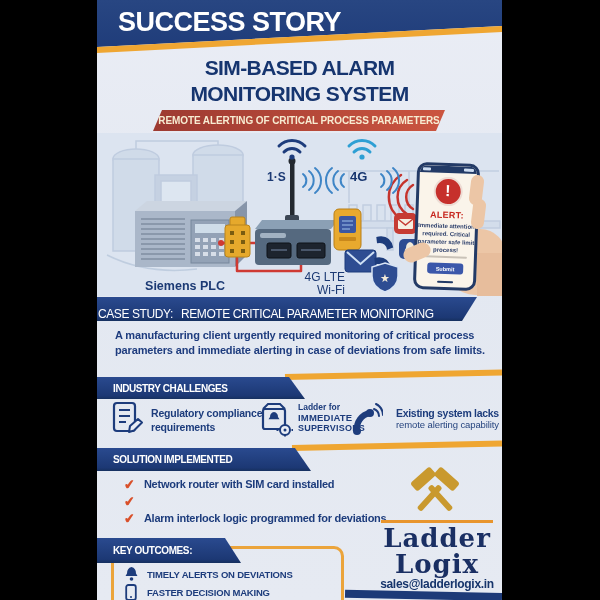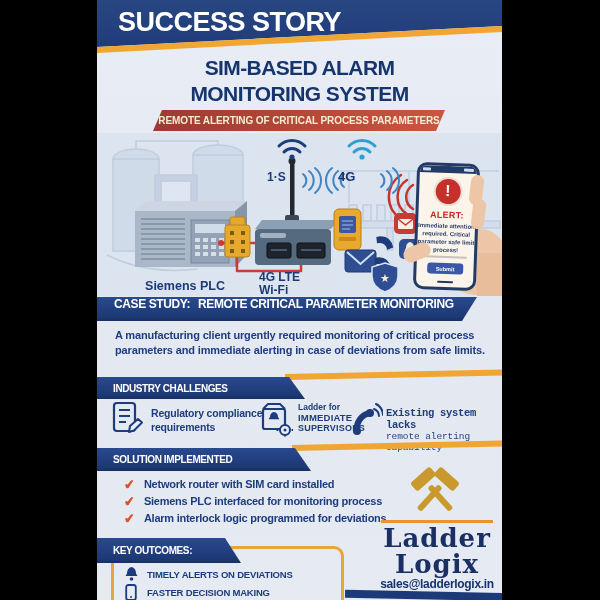--- a/index.html
+++ b/index.html
@@ -24,24 +24,24 @@
           background:linear-gradient(90deg,#9d3a31,#cb5540);
           clip-path:polygon(9px 0,100% 0,calc(100% - 9px) 100%,0 100%);
           color:#f7ecd2;font-weight:bold;font-size:10px;letter-spacing:-0.1px;
           display:flex;align-items:center;justify-content:center;}
 
   
   .diagram{position:absolute;top:133px;left:0;width:405px;height:163px;}
   .scene{position:absolute;left:0;top:0;}
   .plc-label{position:absolute;left:28px;top:146px;width:120px;text-align:center;
              font-weight:bold;color:#1c3a74;font-size:12.5px;}
-  .router-label{position:absolute;left:162px;top:138px;width:86px;text-align:left;
-             font-weight:bold;color:#1c3a74;font-size:12px;line-height:13px;}
+  .router-label{position:absolute;left:162px;top:138px;width:86px;text-align:right;
+             font-weight:normal;color:#1c3a74;font-size:12px;line-height:13px;}
   .signal-left{position:absolute;left:170px;top:37px;color:#1c3a74;font-weight:bold;font-size:12px;}
-  .signal-right{position:absolute;left:241px;top:36px;color:#16356f;font-weight:bold;font-size:13px;}
+  .signal-right{position:absolute;left:253px;top:36px;color:#16356f;font-weight:bold;font-size:13px;}
 
   .hand-palm{position:absolute;left:345px;top:96px;width:64px;height:66px;background:#ecc6a6;
              border-radius:50% 42% 30% 55%;z-index:1;}
   .hand-wrist{position:absolute;left:380px;top:120px;width:30px;height:43px;background:#e7bd9c;z-index:1;}
   .finger{position:absolute;width:13px;height:30px;background:#ecc6a6;border-radius:7px;z-index:3;}
   .f1{left:373px;top:42px;transform:rotate(7deg);}
   .f2{left:375px;top:66px;transform:rotate(7deg);}
   .thumb{position:absolute;left:306px;top:112px;width:28px;height:15px;background:#ecc6a6;
          border-radius:8px;transform:rotate(-22deg);z-index:3;}
 
@@ -62,22 +62,22 @@
         background:#c9c2b8;border-radius:1px;}
   .phone-btn{position:absolute;top:97px;left:50%;transform:translateX(-50%);background:#3b57aa;
         color:#fff;font-weight:bold;font-size:5.5px;padding:2.5px 9px;border-radius:3px;}
   .home-bar{position:absolute;bottom:4px;left:50%;transform:translateX(-50%);width:16px;height:2.5px;
         background:#223a66;border-radius:2px;}
 
   
   .case-banner{position:absolute;top:297px;left:0;width:380px;height:24px;
         background:linear-gradient(180deg,#2a4a8f 0%,#1c3874 85%,#16305f 100%);
         clip-path:polygon(0 0,100% 0,calc(100% - 15px) 100%,0 100%);
-        display:flex;align-items:flex-start;padding-left:17px;box-sizing:border-box;
-        color:#fff;font-weight:bold;font-size:12px;letter-spacing:-0.4px;}
+        display:flex;align-items:flex-end;padding-left:1px;box-sizing:border-box;
+        color:#fff;font-weight:normal;font-size:12px;letter-spacing:-0.4px;}
   .case-banner .gap{width:8px;}
   .case-body{position:absolute;top:328px;left:18px;width:372px;color:#1e3c7e;
         font-size:11px;font-weight:bold;line-height:14.5px;letter-spacing:-0.15px;}
 
   .sec-banner{position:absolute;left:0;background:linear-gradient(180deg,#2a4a8f 0%,#1c3874 85%,#16305f 100%);
         clip-path:polygon(0 0,calc(100% - 16px) 0,100% 100%,0 100%);
         display:flex;align-items:center;padding-left:16px;box-sizing:border-box;
         color:#fff;font-weight:bold;font-size:10px;letter-spacing:-0.4px;z-index:3;}
   .industry-banner{top:377px;width:208px;height:22px;}
   .solution-banner{top:448px;width:214px;height:23px;}
@@ -88,21 +88,21 @@
 
   
   .challenges{position:absolute;top:400px;left:0;width:405px;height:46px;}
   .challenge{position:absolute;top:0;display:flex;}
   .ch1{left:13px;} .ch2{left:163px;} .ch3{left:252px;}
   .ch-icon{flex:none;}
   .ch-text{color:#1d3c7c;font-weight:bold;}
   .ch1 .ch-text{margin-left:5px;padding-top:6px;font-size:10.5px;line-height:14px;letter-spacing:-0.2px;}
   .ch2 .ch-text{margin-left:5px;padding-top:2px;line-height:10.5px;}
   .ch2 .l1{font-size:8.5px;} .ch2 .l2{font-size:9.5px;letter-spacing:.2px;} .ch2 .l3{font-size:9px;letter-spacing:.2px;}
-  .ch3 .ch-text{margin-left:3px;padding-top:7px;font-family:Liberation Mono, monospace;}
+  .ch3 .ch-text{margin-left:13px;padding-top:7px;}
   .ch3 .l1{font-size:10.5px;letter-spacing:-0.3px;}
   .ch3 .l2{font-size:9.5px;font-weight:normal;letter-spacing:-0.1px;color:#27457f;}
 
   
   .checklist{position:absolute;top:476px;left:27px;}
   .check-row{display:flex;align-items:center;height:16px;margin-bottom:1px;}
   .checkmark{color:#d9502a;font-weight:bold;font-size:13px;margin-right:9px;transform:rotate(-6deg);}
   .check-text{color:#1d3c7c;font-size:11px;font-weight:bold;letter-spacing:-0.25px;}
 
   
@@ -396,21 +396,20 @@
       <span>SOLUTION IMPLEMENTED</span>
     </div>
 
     <div class="checklist">
       <div class="check-row">
         <span class="checkmark">✔</span>
         <span class="check-text">Network router with SIM card installed</span>
       </div>
       <div class="check-row">
         <span class="checkmark">✔</span>
-        <span class="check-text">Siemens PLC interfaced for monitoring process</span>
       </div>
       <div class="check-row">
         <span class="checkmark">✔</span>
         <span class="check-text">Alarm interlock logic programmed for deviations</span>
       </div>
     </div>
 
     <svg class="logo-hammers" width="100" height="52" viewBox="0 0 100 52">
       <g fill="#c9992e">
         <g transform="translate(50,26) rotate(42)">

